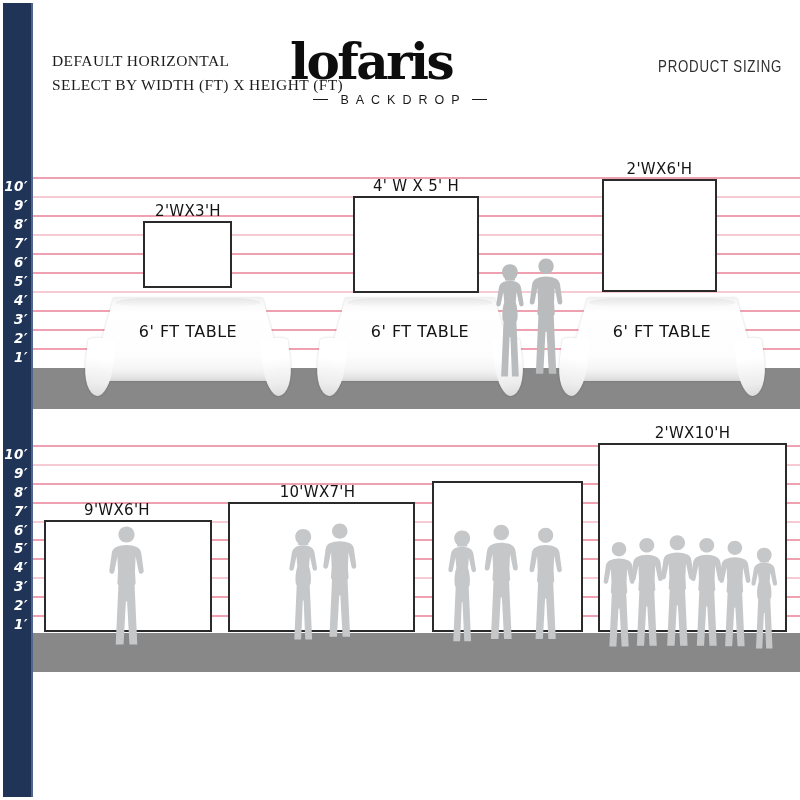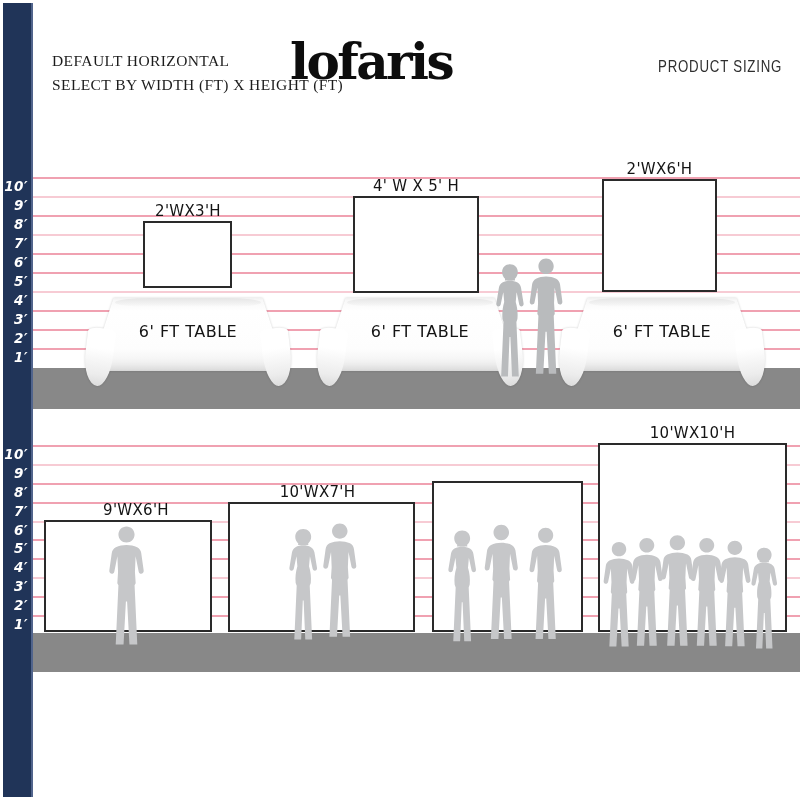--- a/index.html
+++ b/index.html
@@ -55,21 +55,21 @@
   
   .bd {
     position:absolute; background:#fff; border:2px solid #2a2a2a; z-index:3;
   }
   .bd-label {
     position:absolute; text-align:center; font-size:15px; font-weight:500;
     color:#141414; letter-spacing:.3px; z-index:3; height:18px; line-height:18px;
   }
 
   
-  .table { position:absolute; top:298px; width:196px; height:73px; z-index:3;
+  .table { position:absolute; top:298px; width:196px; height:83px; z-index:3;
            filter:drop-shadow(0 0 1px rgba(0,0,0,.18)); }
   .cloth {
     position:absolute; inset:0;
     background:linear-gradient(180deg,#f6f6f6 0%,#ffffff 18%,#fdfdfd 70%,#ededed 100%);
     clip-path:polygon(12% 0, 88% 0, 100% 100%, 0 100%);
     box-shadow: inset 8px 0 10px -7px rgba(0,0,0,.22),
                 inset -8px 0 10px -7px rgba(0,0,0,.22),
                 inset 0 -10px 12px -8px rgba(0,0,0,.12);
   }
   .cloth::before {
@@ -111,20 +111,21 @@
   </svg>
 
   <div class="sidebar"></div>
 
   <div class="hdr-left">
     <div>DEFAULT HORIZONTAL</div>
     <div>SELECT BY WIDTH (FT) X HEIGHT (FT)</div>
   </div>
   <div class="logo">
     <div class="logo-main">lofaris</div>
+    <div class="logo-sub">BACKDROP</div>
   </div>
   <div class="hdr-right">PRODUCT SIZING</div>
 
   <div class="hline" style="top:177px"></div>
   <div class="hline faint" style="top:196px"></div>
   <div class="hline" style="top:215px"></div>
   <div class="hline faint" style="top:234px"></div>
   <div class="hline" style="top:253px"></div>
   <div class="hline" style="top:272px"></div>
   <div class="hline faint" style="top:291px"></div>
@@ -195,29 +196,29 @@
   <span class="rlabel" style="top:503px">7′</span>
   <span class="rlabel" style="top:522px">6′</span>
   <span class="rlabel" style="top:540px">5′</span>
   <span class="rlabel" style="top:559px">4′</span>
   <span class="rlabel" style="top:578px">3′</span>
   <span class="rlabel" style="top:597px">2′</span>
   <span class="rlabel" style="top:616px">1′</span>
 
   <div class="floor f2"></div>
 
-  <div class="bd-label" style="left:52px; top:501px; width:168px">9'WX6'H</div>
+  <div class="bd-label" style="left:33px; top:501px; width:168px">9'WX6'H</div>
   <div class="bd" style="left:44px; top:520px; width:168px; height:112px"></div>
 
   <div class="bd-label" style="left:224px; top:483px; width:187px">10'WX7'H</div>
   <div class="bd" style="left:228px; top:502px; width:187px; height:130px"></div>
 
   <div class="bd" style="left:432px; top:481px; width:151px; height:151px"></div>
 
-  <div class="bd-label" style="left:598px; top:424px; width:189px">10'WX10'H</div>
+  <div class="bd-label" style="left:598px; top:424px; width:189px">2'WX10'H</div>
   <div class="bd" style="left:598px; top:443px; width:189px; height:189px"></div>
 
   <svg class="ppl" style="left:103px; top:525px" width="47" height="124" viewBox="0 0 64 170" preserveAspectRatio="none">
     <use href="#sil-man"></use>
   </svg>
 
   <svg class="ppl" style="left:284px; top:522px" width="78" height="119" viewBox="0 0 108 166" preserveAspectRatio="none">
     <use href="#sil-woman" transform="translate(0,8) scale(0.95)"></use>
     <use href="#sil-man" transform="translate(46,0) scale(0.976)"></use>
   </svg>

